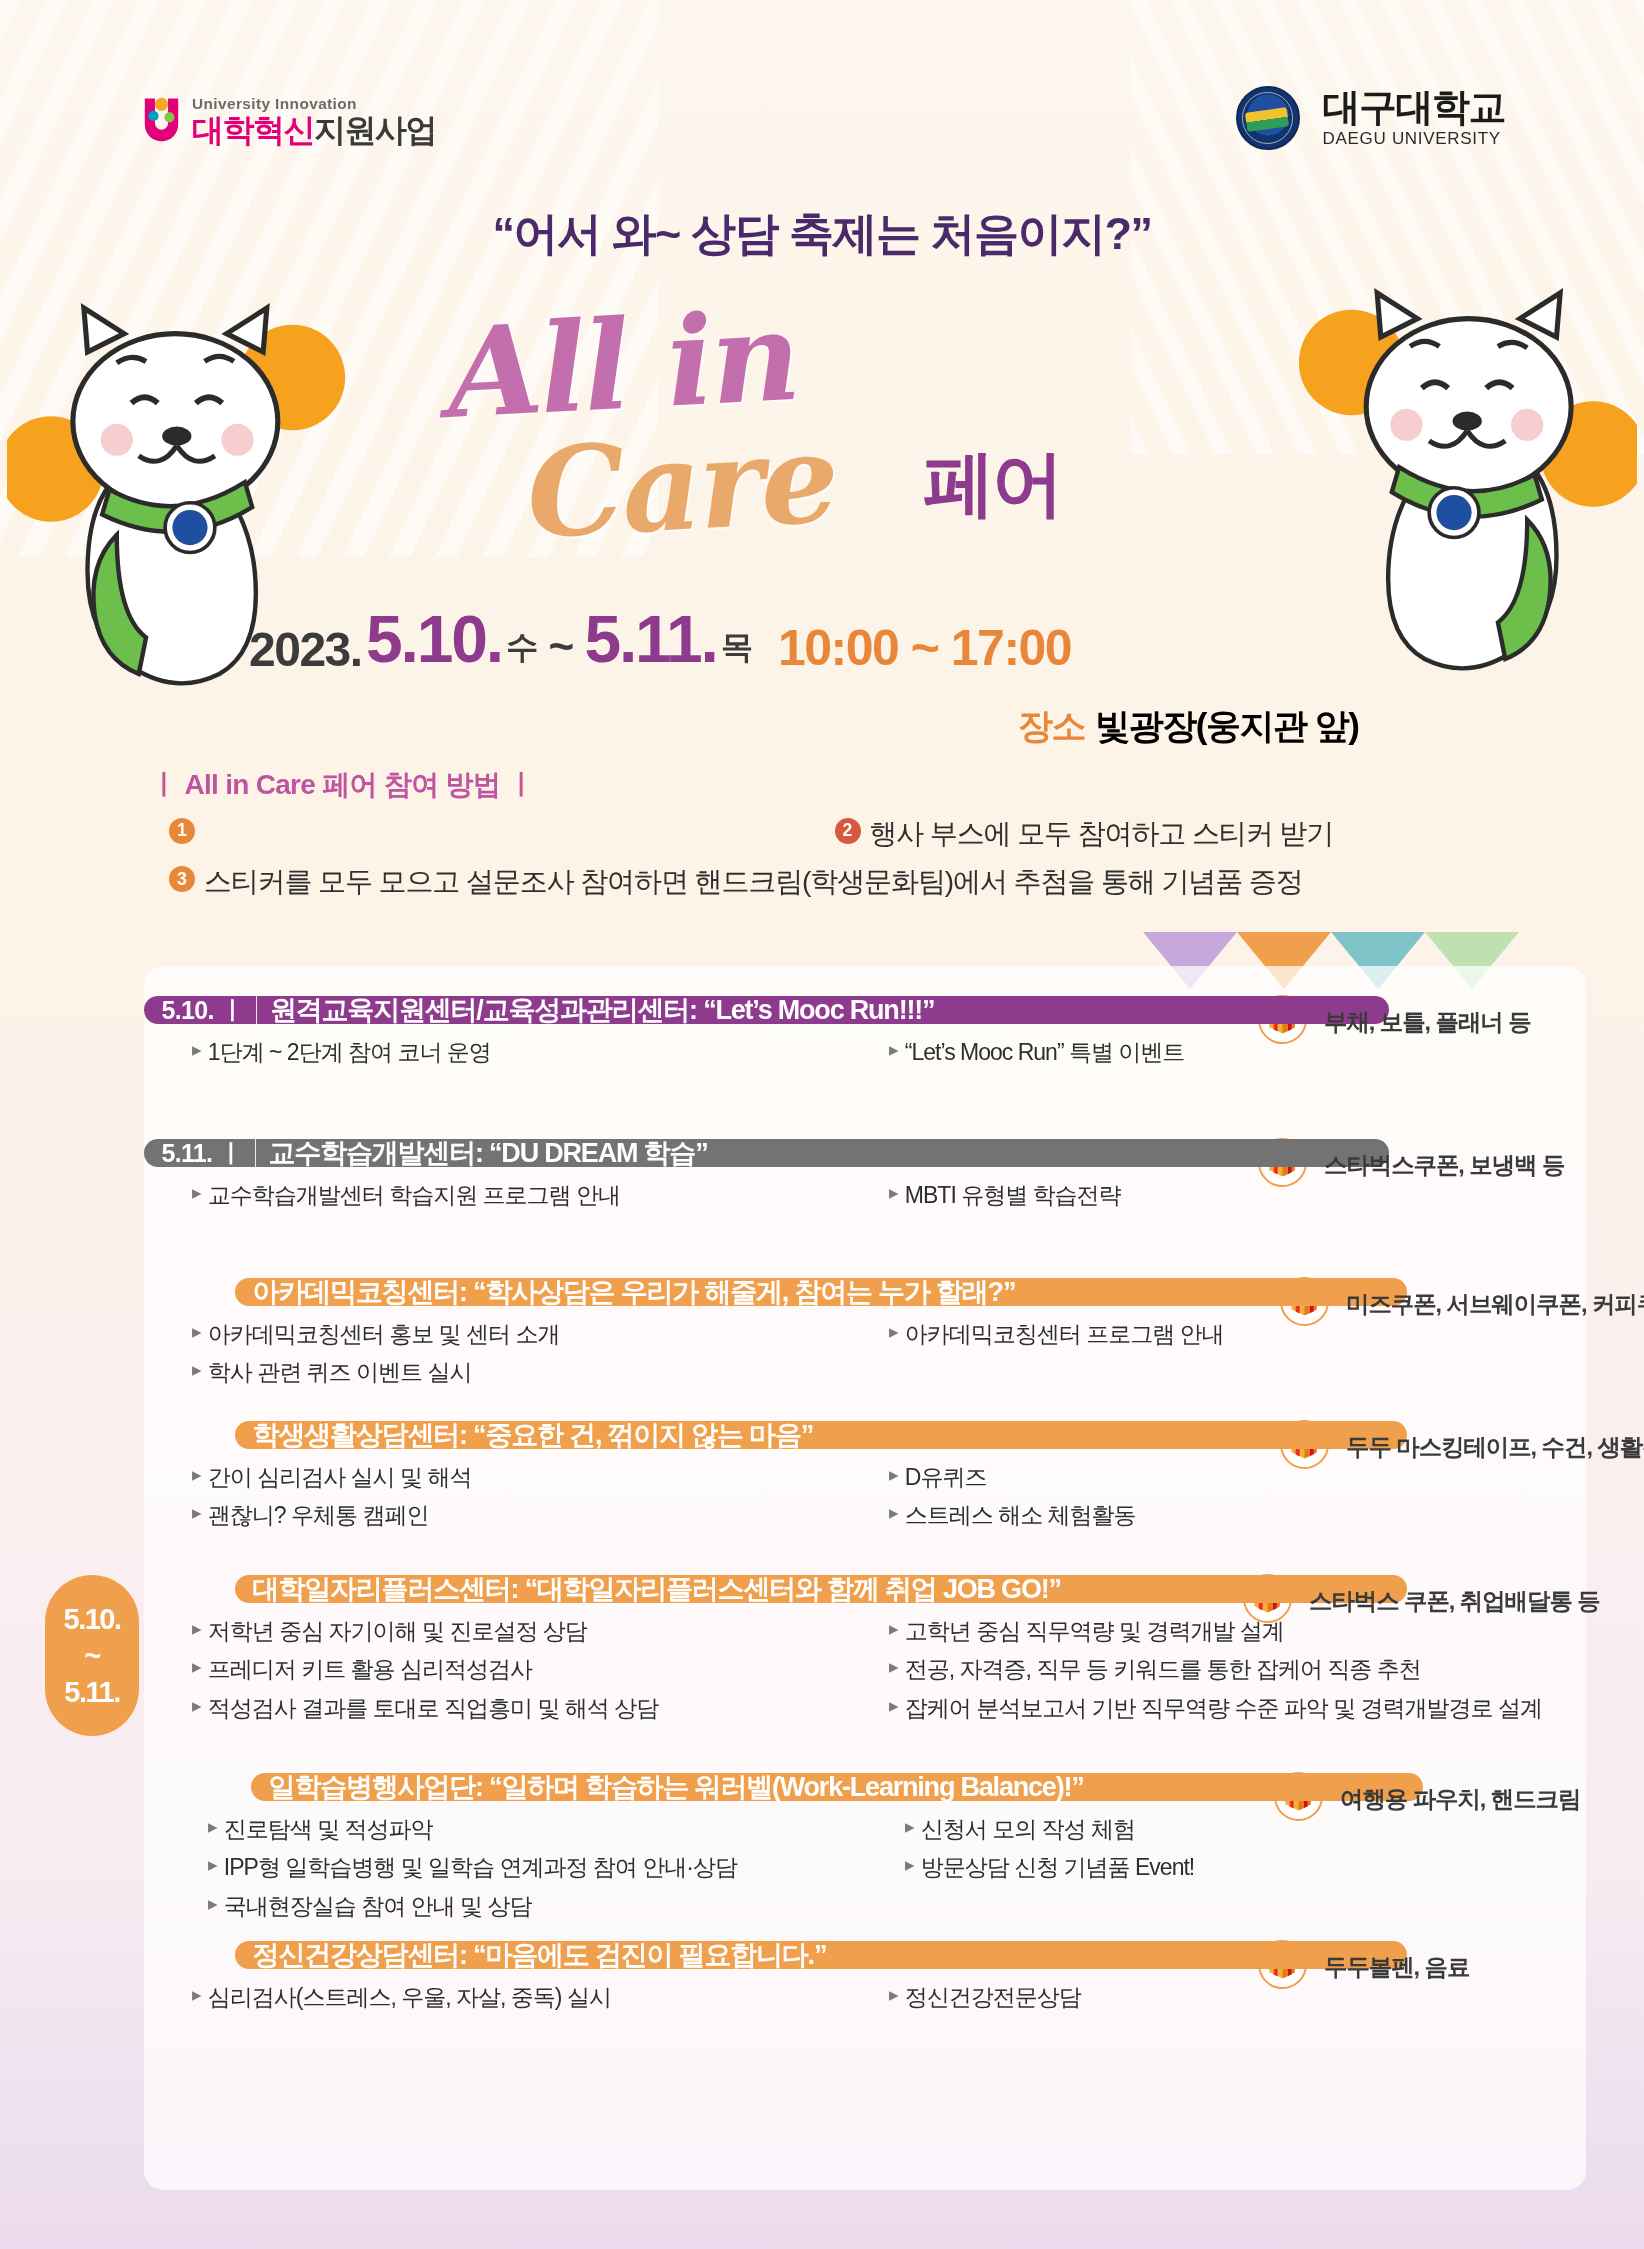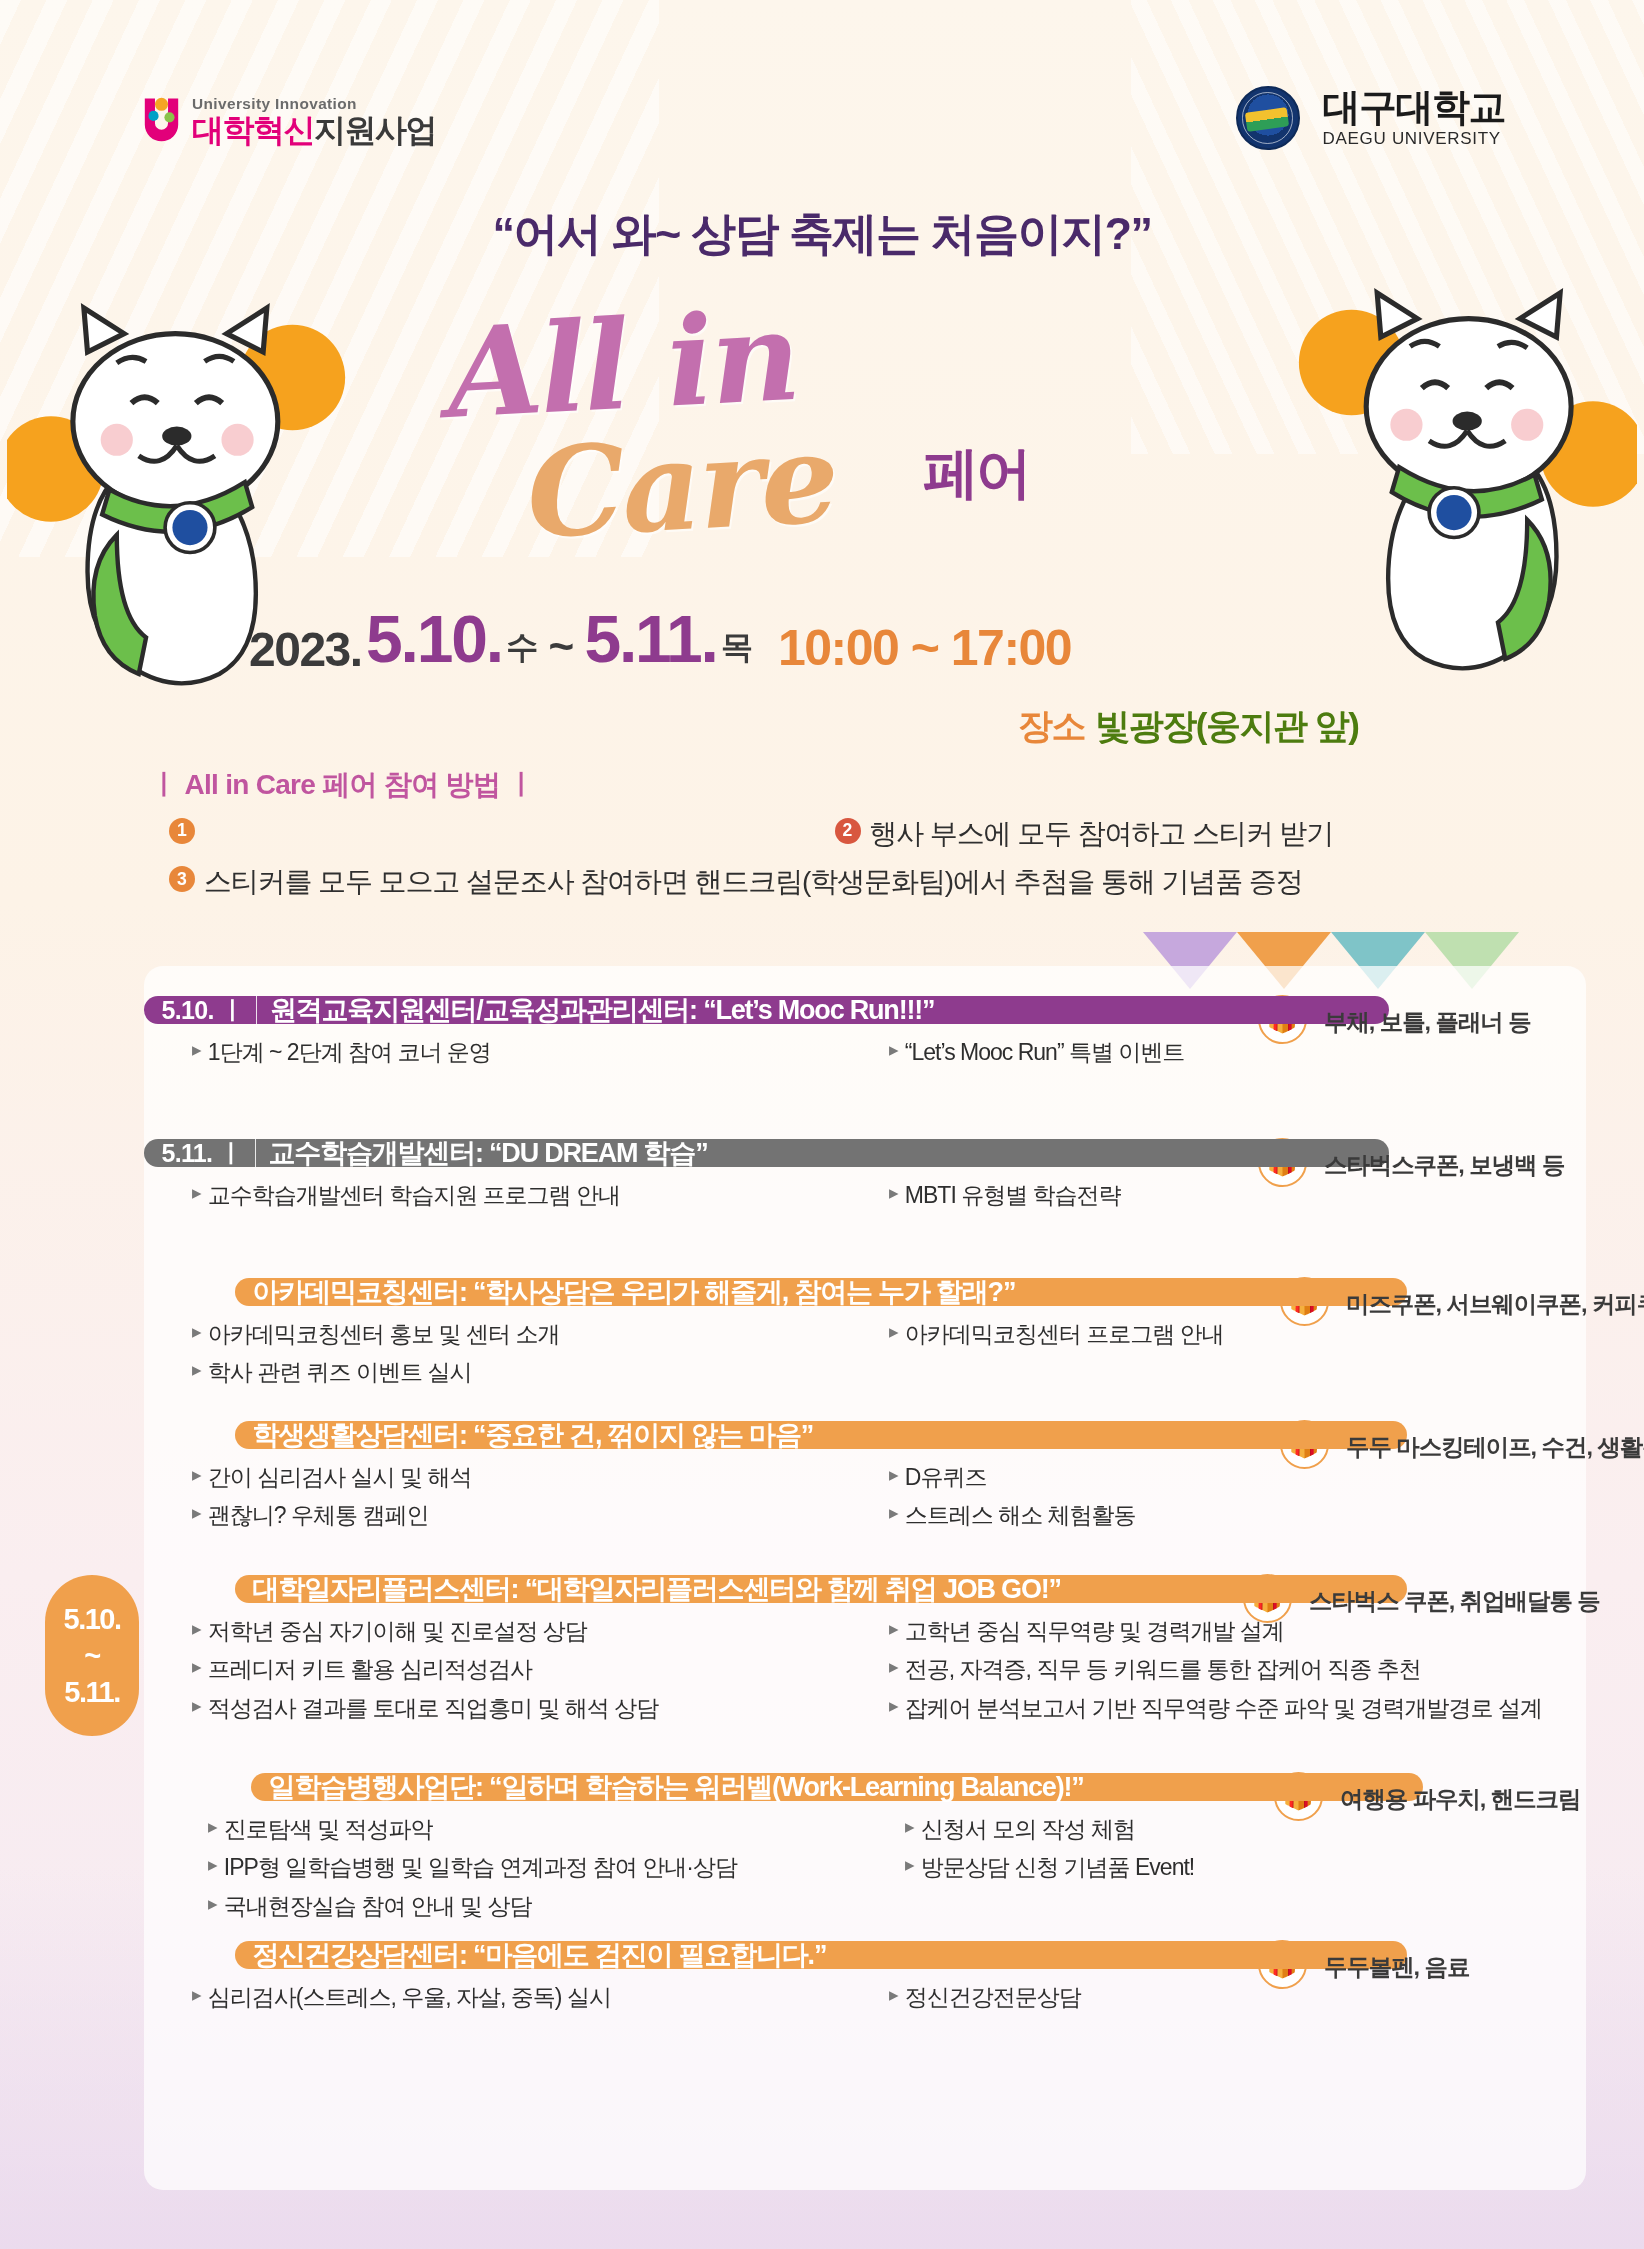--- a/index.html
+++ b/index.html
@@ -64,35 +64,35 @@
     transform:rotate(-3deg);
   }
   .bt-care{
     position:absolute;left:117px;top:121px;font-size:123px;font-weight:bold;
     font-family:"DejaVu Serif", serif; font-style:italic;
     color:#e9a96b;letter-spacing:-2.9px;
     text-shadow:1.5px 2.2px 0 rgba(255,255,255,.6);
     transform:rotate(-3deg);
   }
   .bt-fair{
-    position:absolute;left:513px;top:143px;font-size:56px;font-weight:bold;
+    position:absolute;left:513px;top:143px;font-size:72px;font-weight:bold;
     color:#8e3b8e;letter-spacing:-2.9px;
   }
 
   
   .dateline{position:absolute;left:249px;top:601px;display:flex;align-items:flex-end;gap:4.4px;}
   .d-year{font-size:48px;color:#3b3b3b;font-weight:bold;letter-spacing:-1.5px;}
   .d-num{font-size:66px;color:#8e3b8e;font-weight:bold;letter-spacing:-2.2px;}
   .d-day{font-size:32px;color:#3b3b3b;font-weight:bold;margin-bottom:7.3px;}
   .d-tilde{font-size:44px;color:#3b3b3b;font-weight:bold;margin:0 5.9px 5.9px;}
   .d-time{font-size:50px;color:#e8873a;font-weight:bold;margin-left:20.5px;letter-spacing:-1.5px;}
 
   .placeline{position:absolute;left:1018px;top:703px;display:flex;align-items:center;gap:10.3px;}
   .pl-label{font-size:35px;font-weight:bold;color:#e8873a;letter-spacing:-1.5px;}
-  .pl-value{font-size:35px;font-weight:bold;color:#4d7c0f;letter-spacing:-1.5px;}
+  .pl-value{font-size:35px;font-weight:bold;color:#000000;letter-spacing:-1.5px;}
 
   
   .howto-title{position:absolute;left:150px;top:766px;font-size:28px;font-weight:bold;color:#c0559f;letter-spacing:-0.7px;}
   .howto{position:absolute;left:169px;top:815px;width:1355px;}
   .howto-row{display:flex;gap:20.5px;margin-bottom:10.3px;}
   .howto-item{display:flex;align-items:flex-start;gap:8.8px;}
   .num{flex:none;width:26px;height:26px;border-radius:50%;background:#e8873a;color:#fff;
        font-size:17.6px;font-weight:bold;display:flex;align-items:center;justify-content:center;margin-top:2.9px;}
   .num.pink{background:#d8573f;}
   .howto-txt{font-size:28px;color:#2f2f2f;letter-spacing:-1.1px;}

